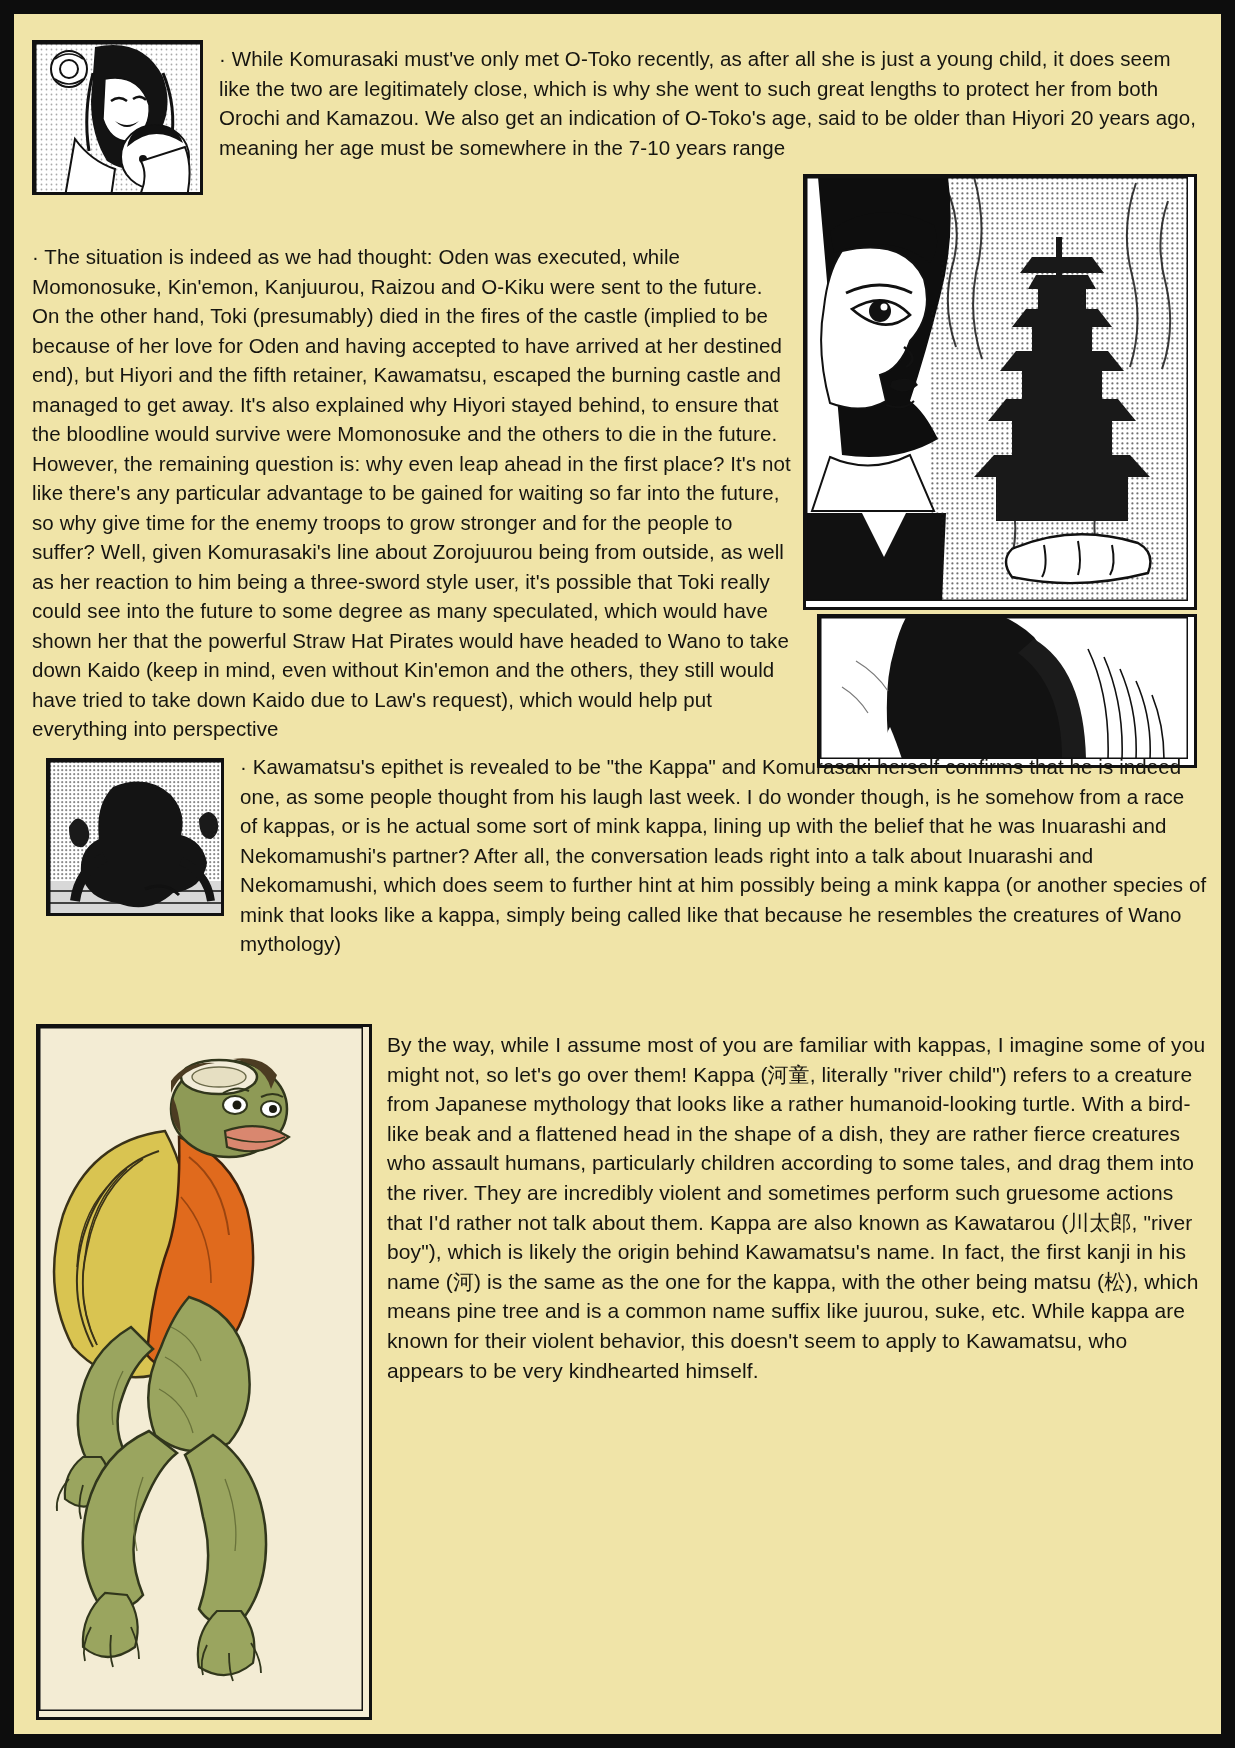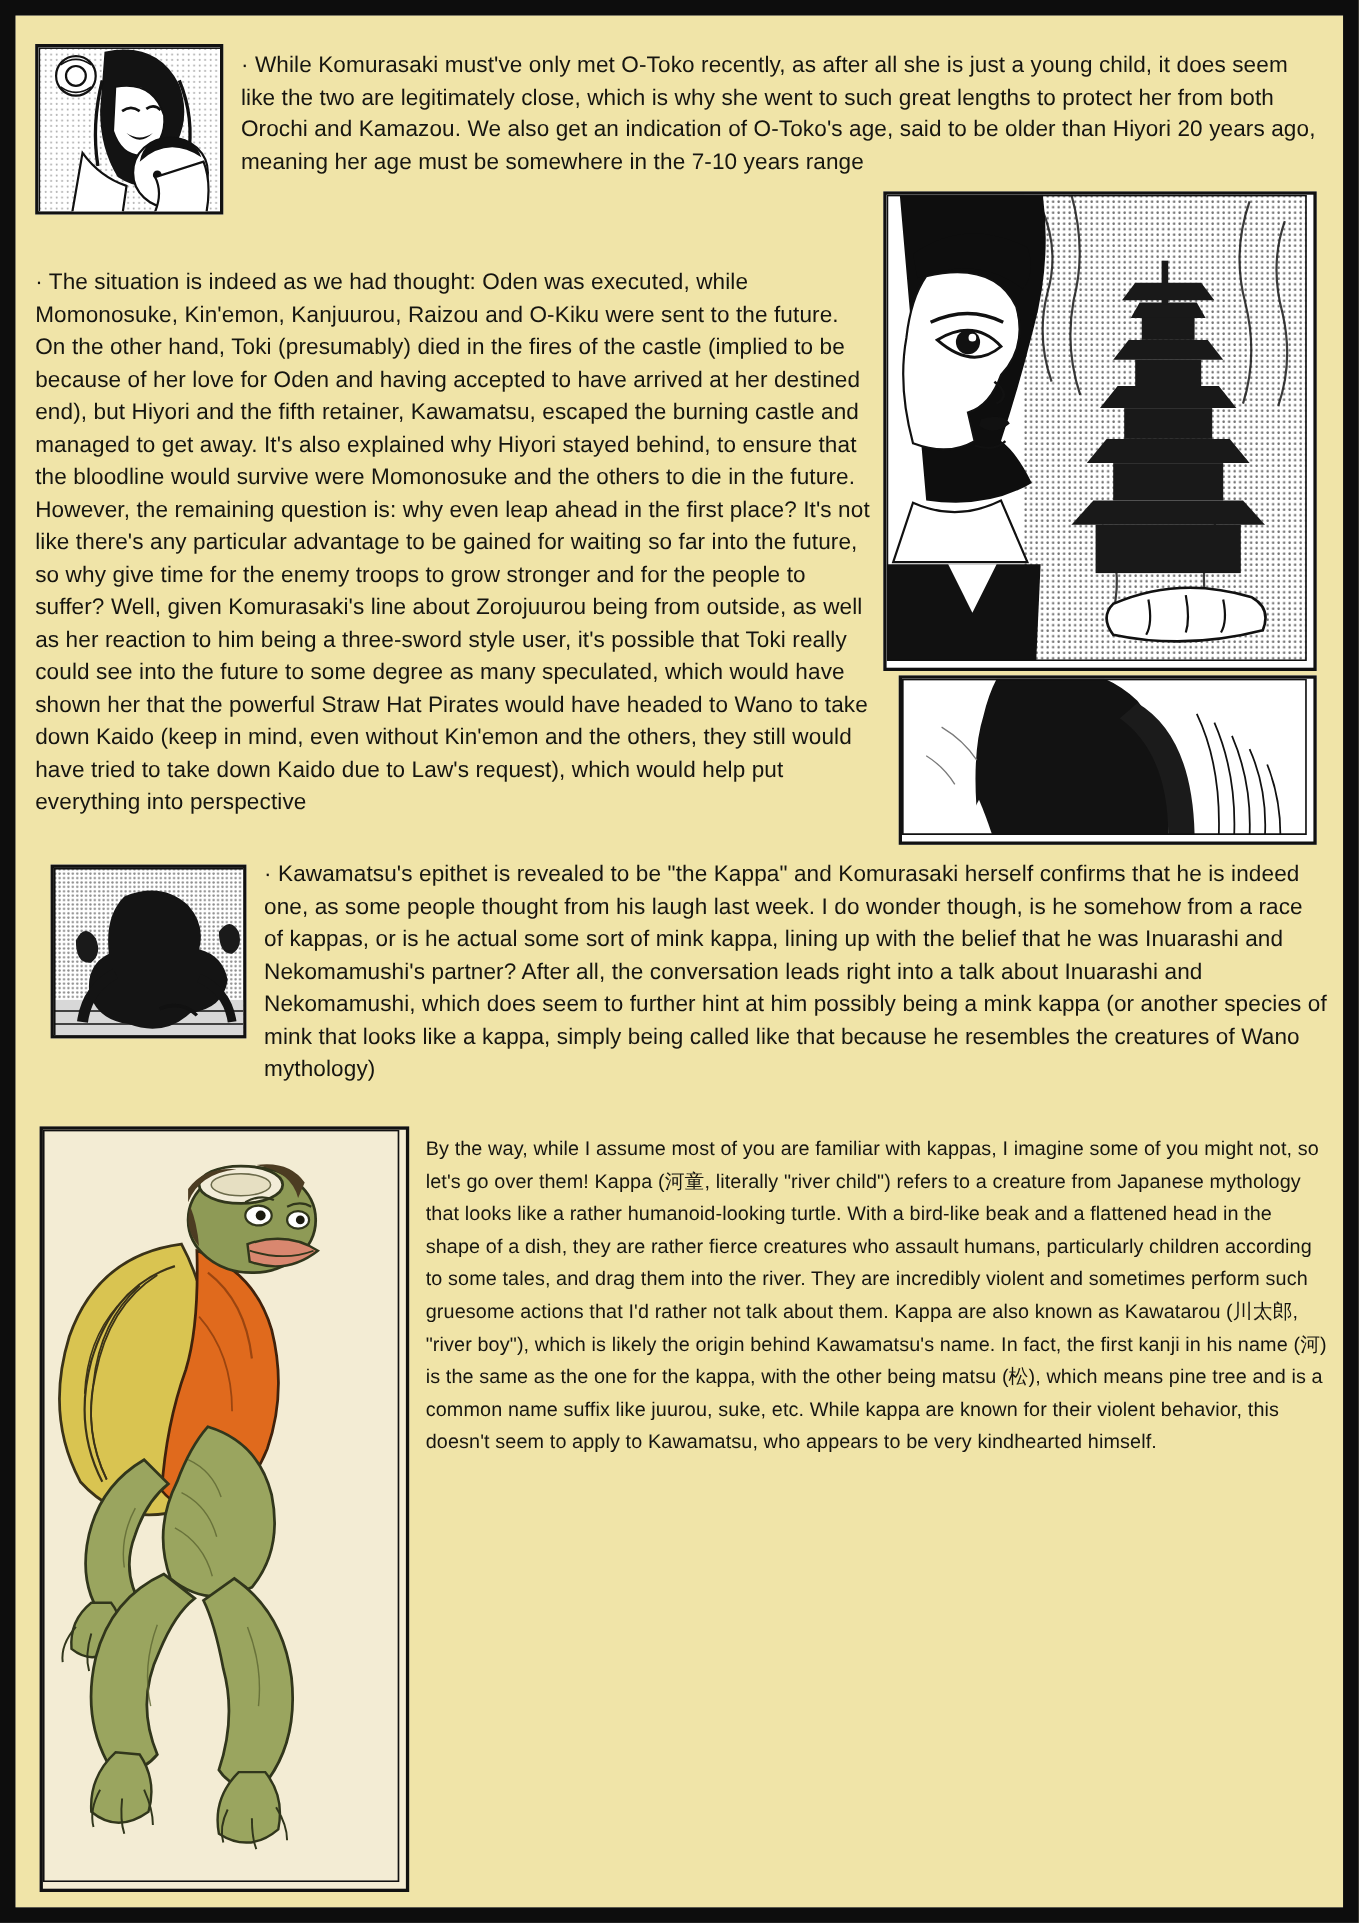--- a/index.html
+++ b/index.html
@@ -82,21 +82,21 @@
     height: 148px;
     border: 3px solid #111;
     background: #fff;
     overflow: hidden;
   }
 
   
   .sec3 {
     position: absolute;
     left: 18px;
-    top: 760px;
+    top: 732px;
     width: 1175px;
   }
   .sec3 .thumb {
     float: left;
     width: 178px;
     height: 158px;
     margin: 12px 16px 6px 14px;
   }
   .sec3 .para {
     overflow: hidden;
@@ -123,21 +123,21 @@
   .folklore-title {
     font-size: 38px;
     font-weight: bold;
     color: #100f0b;
     letter-spacing: -0.3px;
     text-align: center;
     margin: 0 0 12px 0;
     line-height: 44px;
   }
   .folklore-body .para {
-    font-size: 18px;
+    font-size: 21px;
     line-height: 29.6px;
   }
 
   
   .frame {
     border: 3px solid #111;
     background: #fff;
     box-sizing: border-box;
     overflow: hidden;
     position: relative;

